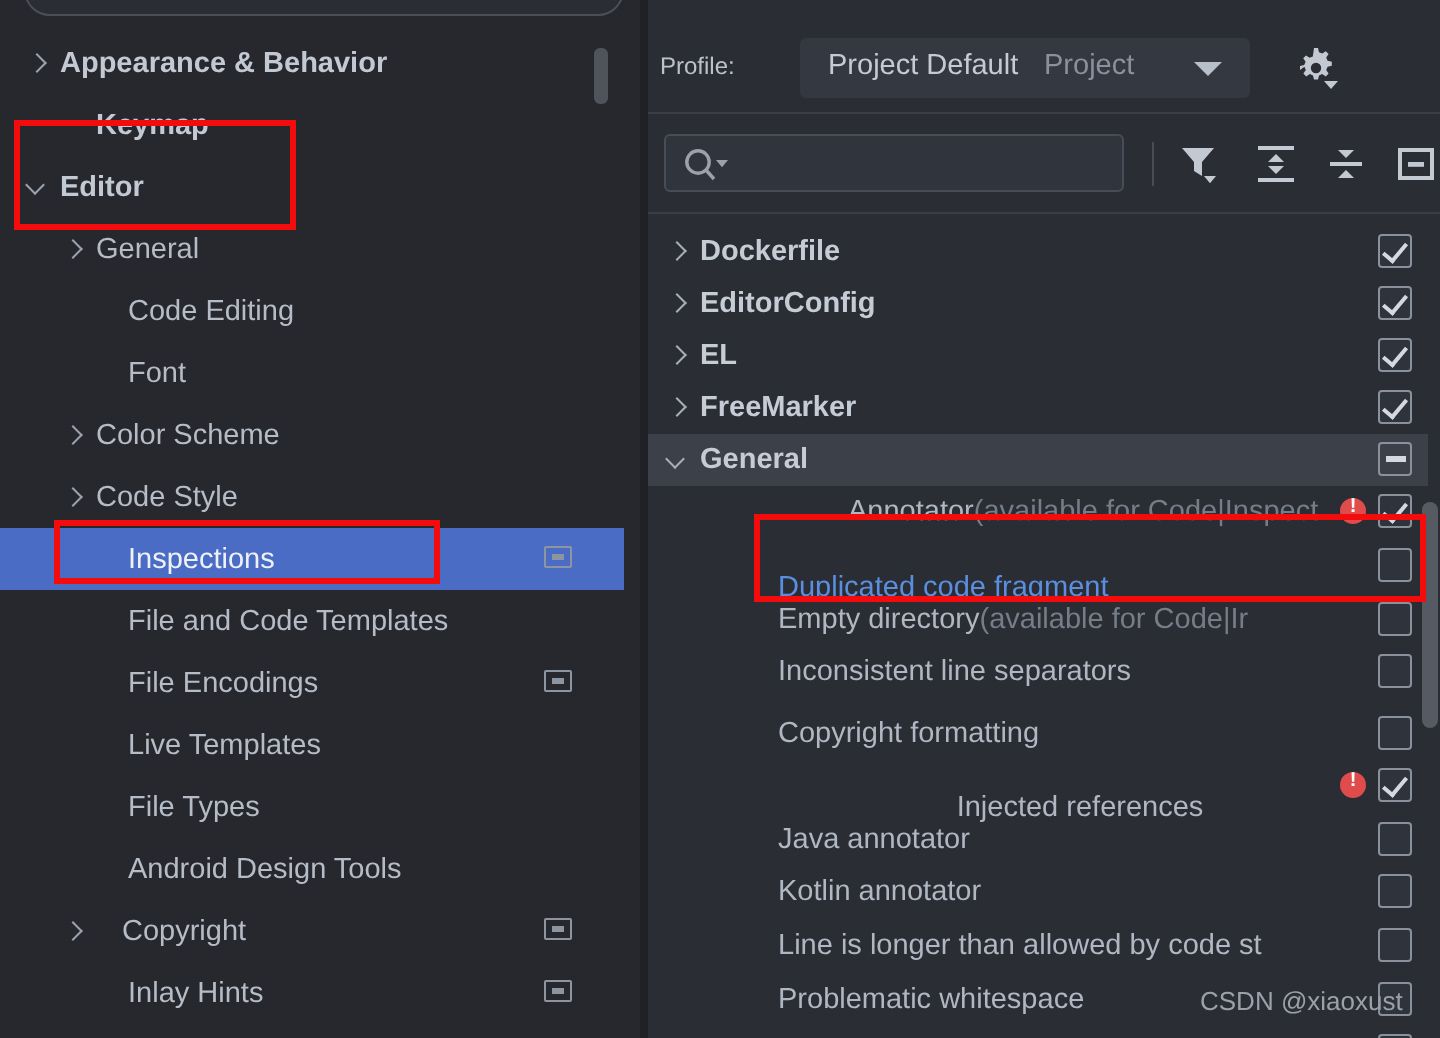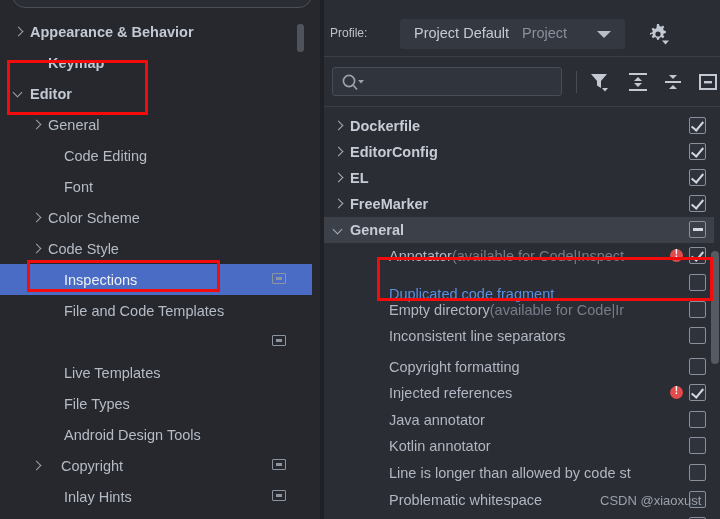--- a/index.html
+++ b/index.html
@@ -208,20 +208,21 @@
           <span class="arrow none" style="margin-left: 46px;"></span>
           <span class="lbl">Inspections</span>
           <span class="badge"></span>
         </div>
         <div class="side-row" style="top: 295px;">
           <span class="arrow none" style="margin-left: 46px;"></span>
           <span class="lbl">File and Code Templates</span>
         </div>
         <div class="side-row" style="top: 326px;">
           <span class="arrow none" style="margin-left: 46px;"></span>
+          <span class="lbl">File Encodings</span>
           <span class="badge"></span>
         </div>
         <div class="side-row" style="top: 357px;">
           <span class="arrow none" style="margin-left: 46px;"></span>
           <span class="lbl">Live Templates</span>
         </div>
         <div class="side-row" style="top: 388px;">
           <span class="arrow none" style="margin-left: 46px;"></span>
           <span class="lbl">File Types</span>
         </div>
@@ -328,21 +329,21 @@
           <div class="ins-row group" style="top: 84px;">
             <span class="tw right"></span>
             <span class="name">FreeMarker</span>
             <span class="cbx checked"></span>
           </div>
           <div class="ins-row group hl" style="top: 110px;">
             <span class="tw down"></span>
             <span class="name">General</span>
             <span class="cbx minus"></span>
           </div>
-          <div class="ins-row child" style="top: 136px;">
+          <div class="ins-row child" style="top: 136px; padding-left: 35px;">
             <span class="tw "></span>
             <span class="name plain-child">Annotator</span>
             <span class="suffix"> (available for Code|Inspect</span>
             <span class="err-dot"></span>
             <span class="cbx checked"></span>
           </div>
           <div class="ins-row child" style="top: 163px;">
             <span class="tw "></span>
             <span class="name link">Duplicated code fragment</span>
             <span class="cbx "></span>
@@ -356,21 +357,21 @@
           <div class="ins-row child" style="top: 216px;">
             <span class="tw "></span>
             <span class="name plain-child">Inconsistent line separators</span>
             <span class="cbx "></span>
           </div>
           <div class="ins-row child" style="top: 247px;">
             <span class="tw "></span>
             <span class="name plain-child">Copyright formatting</span>
             <span class="cbx "></span>
           </div>
-          <div class="ins-row child" style="top: 273px;">
+          <div class="ins-row child" style="top: 273px; flex-direction: column;">
             <span class="tw "></span>
             <span class="name plain-child">Injected references</span>
             <span class="err-dot"></span>
             <span class="cbx checked"></span>
           </div>
           <div class="ins-row child" style="top: 300px;">
             <span class="tw "></span>
             <span class="name plain-child">Java annotator</span>
             <span class="cbx "></span>
           </div>

